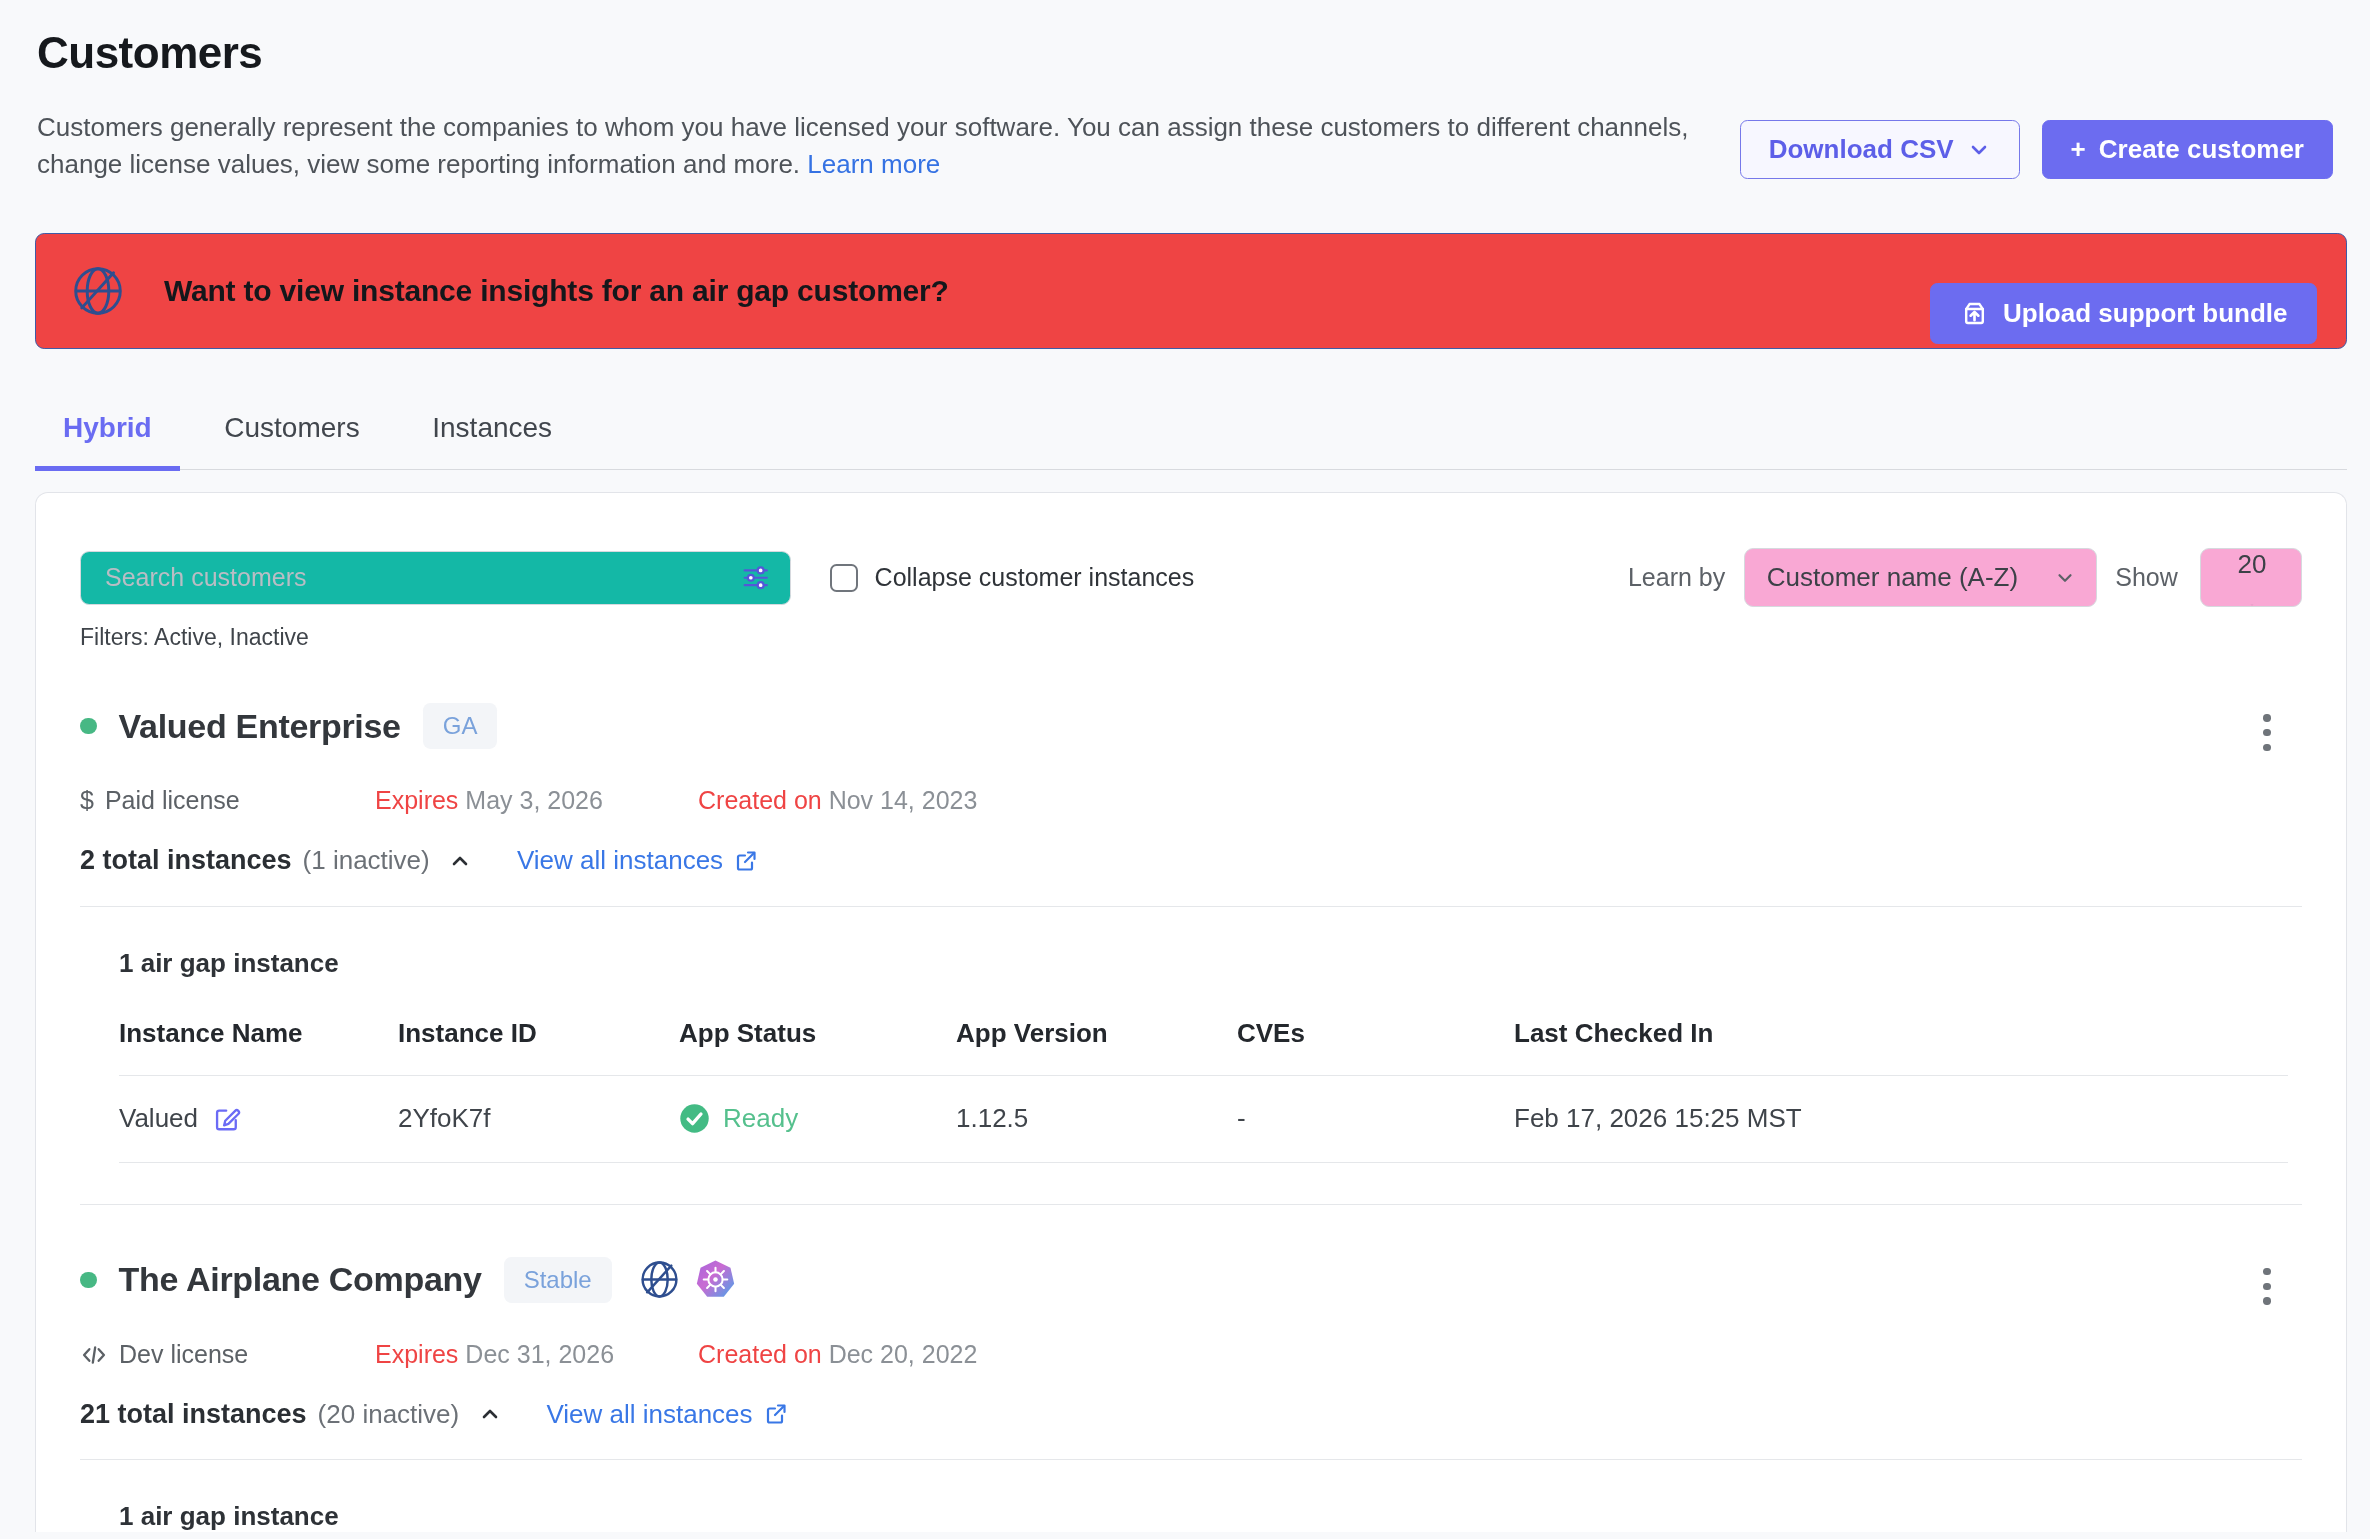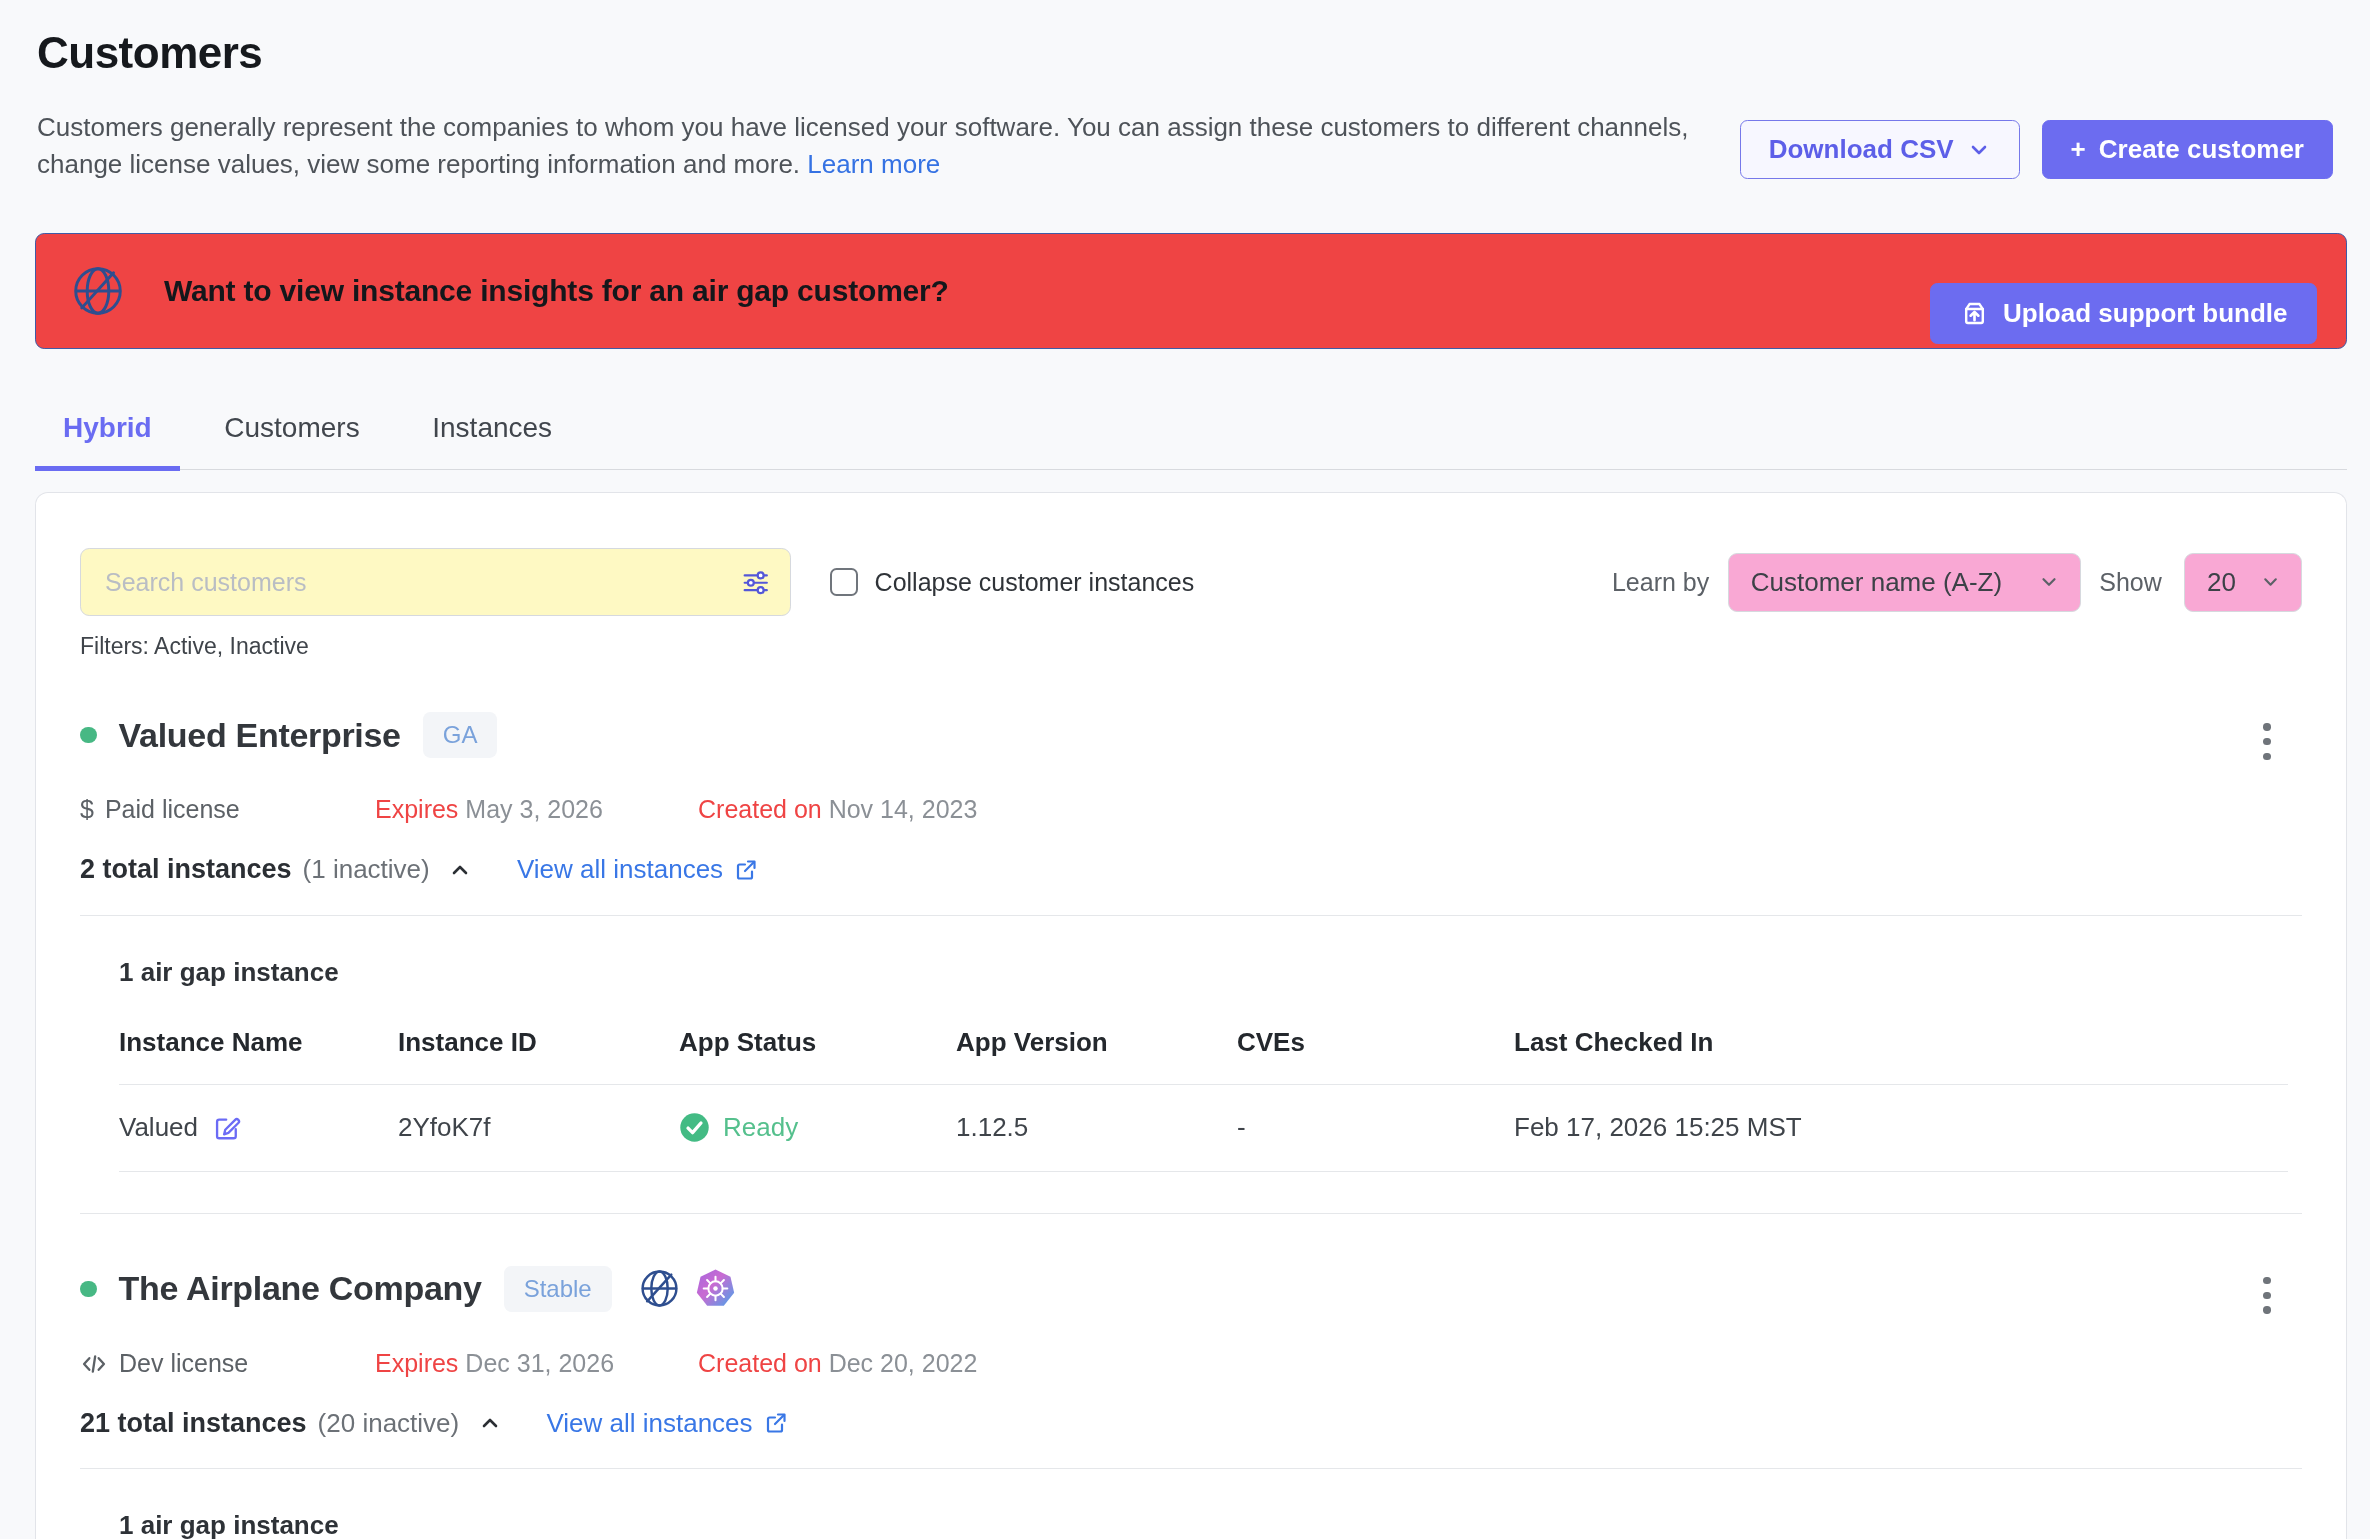--- a/index.html
+++ b/index.html
@@ -33,22 +33,22 @@
   .tab { padding:9.2px 28px 22px 28px; font-size:28px; color:#41464d; cursor:pointer;
          border-bottom:5.5px solid transparent; margin-bottom:-1.8px; }
   .tab.active { color:#6a6cf2; font-weight:700; border-bottom-color:#6a6cf2; }
 
   
   .card { margin:22px 23px 0 35px; background:#ffffff; border:1.8px solid #e2e4e9;
           border-radius:13px 13px 0 0; border-bottom:none; padding:55px 44px 0 44px; min-height:1034px; }
 
   
   .toolbar { display:flex; align-items:center; }
-  .search-box { width:711px; height:68px; border:1.8px solid #d6d9de; border-radius:9.2px;
-                display:flex; align-items:center; padding:0 20px 0 24px; background:#fef9c3; }
+  .search-box { width:711px; height:54px; border:1.8px solid #d6d9de; border-radius:9.2px;
+                display:flex; align-items:center; padding:0 20px 0 24px; background:#14b8a6; }
   .search-box input { flex:1; border:none; outline:none; font-size:25px; color:#3f444a;
                       font-family:"Liberation Sans",sans-serif; background:transparent; }
   .search-box input::placeholder { color:#b9bdc4; }
   .check-group { display:flex; align-items:center; gap:16.6px; margin-left:39px; cursor:pointer; }
   .checkbox { width:28px; height:28px; border:2.3px solid #70757c; border-radius:6.5px; background:#fff; }
   .check-label { font-size:25px; color:#2f3338; }
   .toolbar-right { margin-left:auto; display:flex; align-items:center; gap:18.5px; }
   .field-label { font-size:25px; color:#5c6167; }
   .select { height:59px; border:1.8px solid #d6d9de; border-radius:9.2px; background:#f9a8d4;
             display:flex; align-items:center; gap:24px; padding:0 20px 0 22px;
@@ -159,21 +159,21 @@
     </div>
     <div class="toolbar-right">
       <span class="field-label">Learn by</span>
       <div class="select" style="width:353px;">
         <span style="flex:1">Customer name (A-Z)</span>
         <svg width="22" height="22" viewBox="0 0 24 24" fill="none" stroke="#5c6167" stroke-width="2.4" stroke-linecap="round" stroke-linejoin="round">
             <polyline points="6,9 12,15 18,9"></polyline>
           </svg>
       </div>
       <span class="field-label">Show</span>
-      <div class="select show-select" style="width:118px;">
+      <div class="select show-select" style="width:102px;flex-direction:column;">
         <span style="flex:1">20</span>
         <svg width="22" height="22" viewBox="0 0 24 24" fill="none" stroke="#5c6167" stroke-width="2.4" stroke-linecap="round" stroke-linejoin="round">
             <polyline points="6,9 12,15 18,9"></polyline>
           </svg>
       </div>
     </div>
   </div>
   <div class="filters-note">Filters: Active, Inactive</div>
 
   <div class="customer">

